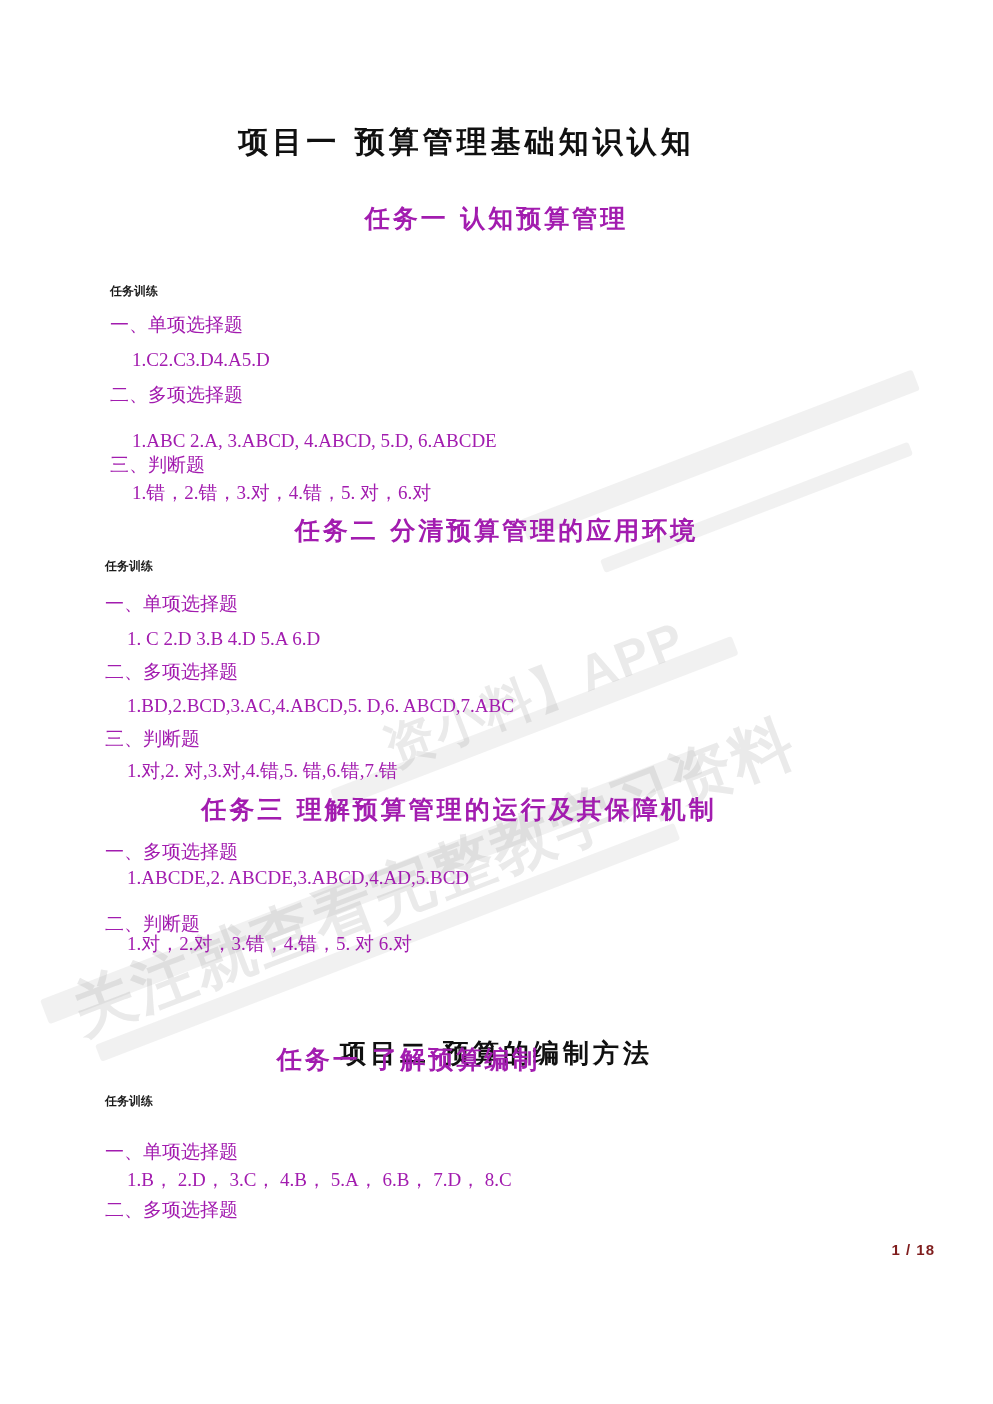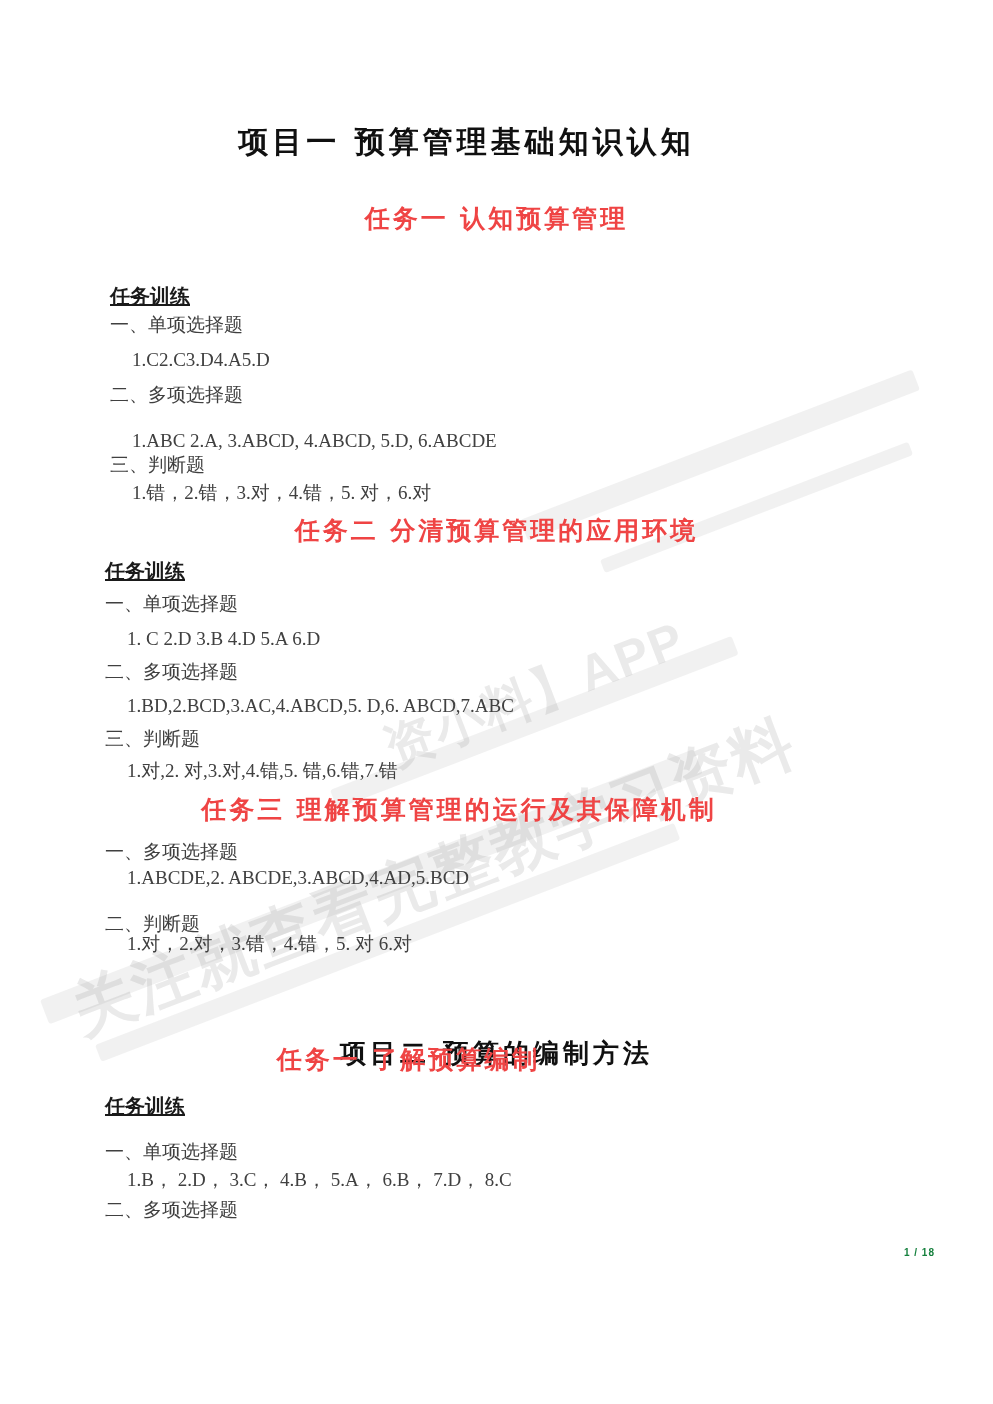--- a/index.html
+++ b/index.html
@@ -67,48 +67,47 @@
     font-size: 30px;
     letter-spacing: 4px;
     color: #101010;
   }
   .h-task {
     text-align: center;
     font-family: "DejaVu Serif", "Liberation Serif", serif;
     font-weight: bold;
     font-size: 25px;
     letter-spacing: 3px;
-    color: #ef4444;
+    color: #a21caf;
   }
   .sub-head {
     font-family: "DejaVu Sans", "Liberation Sans", sans-serif;
     font-weight: bold;
-    font-size: 20px;
+    font-size: 12px;
     color: #1a1a1a;
-    text-decoration: underline;
   }
   .line {
     font-size: 19px;
     line-height: 1.25;
-    color: #404040;
+    color: #a21caf;
   }
   .indent {
     padding-left: 22px;
   }
   .row {
     position: absolute;
   }
   .pagenum {
     position: absolute;
     right: 58px;
     bottom: 146px;
     font-family: "Liberation Sans", sans-serif;
     font-weight: bold;
-    font-size: 10px;
-    color: #15803d;
+    font-size: 15px;
+    color: #7f1d1d;
     letter-spacing: 1px;
   }
 </style>
 </head>
 <body>
 
 <div class="page">
 
   <div class="watermark">
     <div class="wm-streak" style="left:40px; top:1000px; width:700px; height:26px;"></div>

